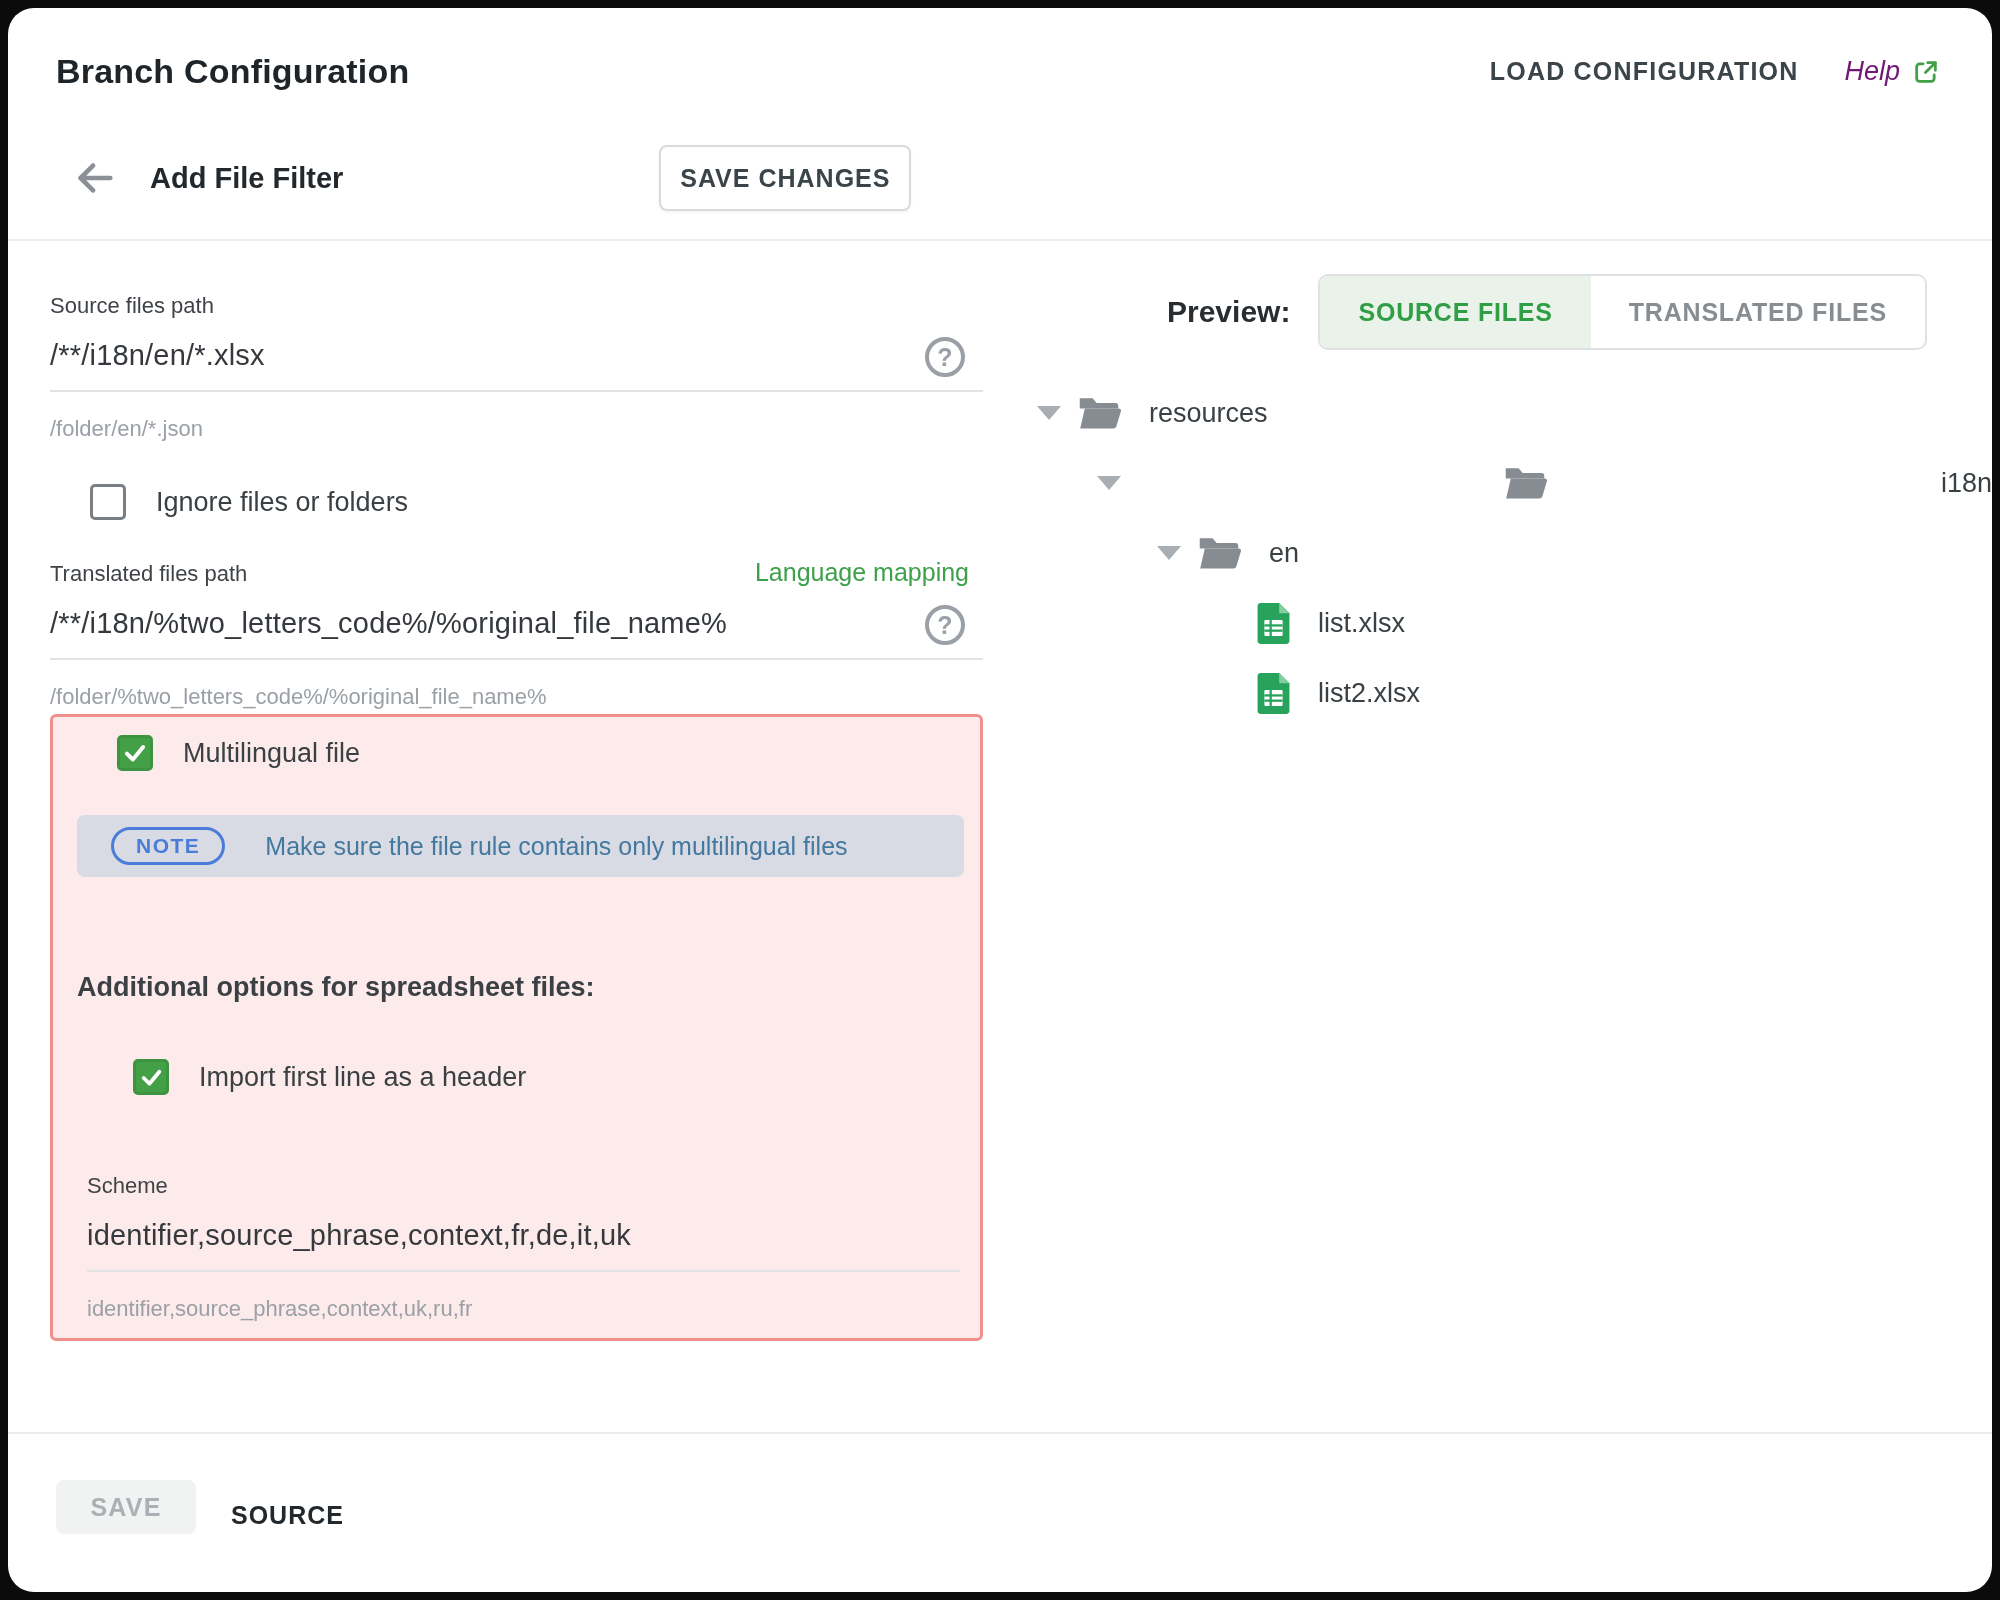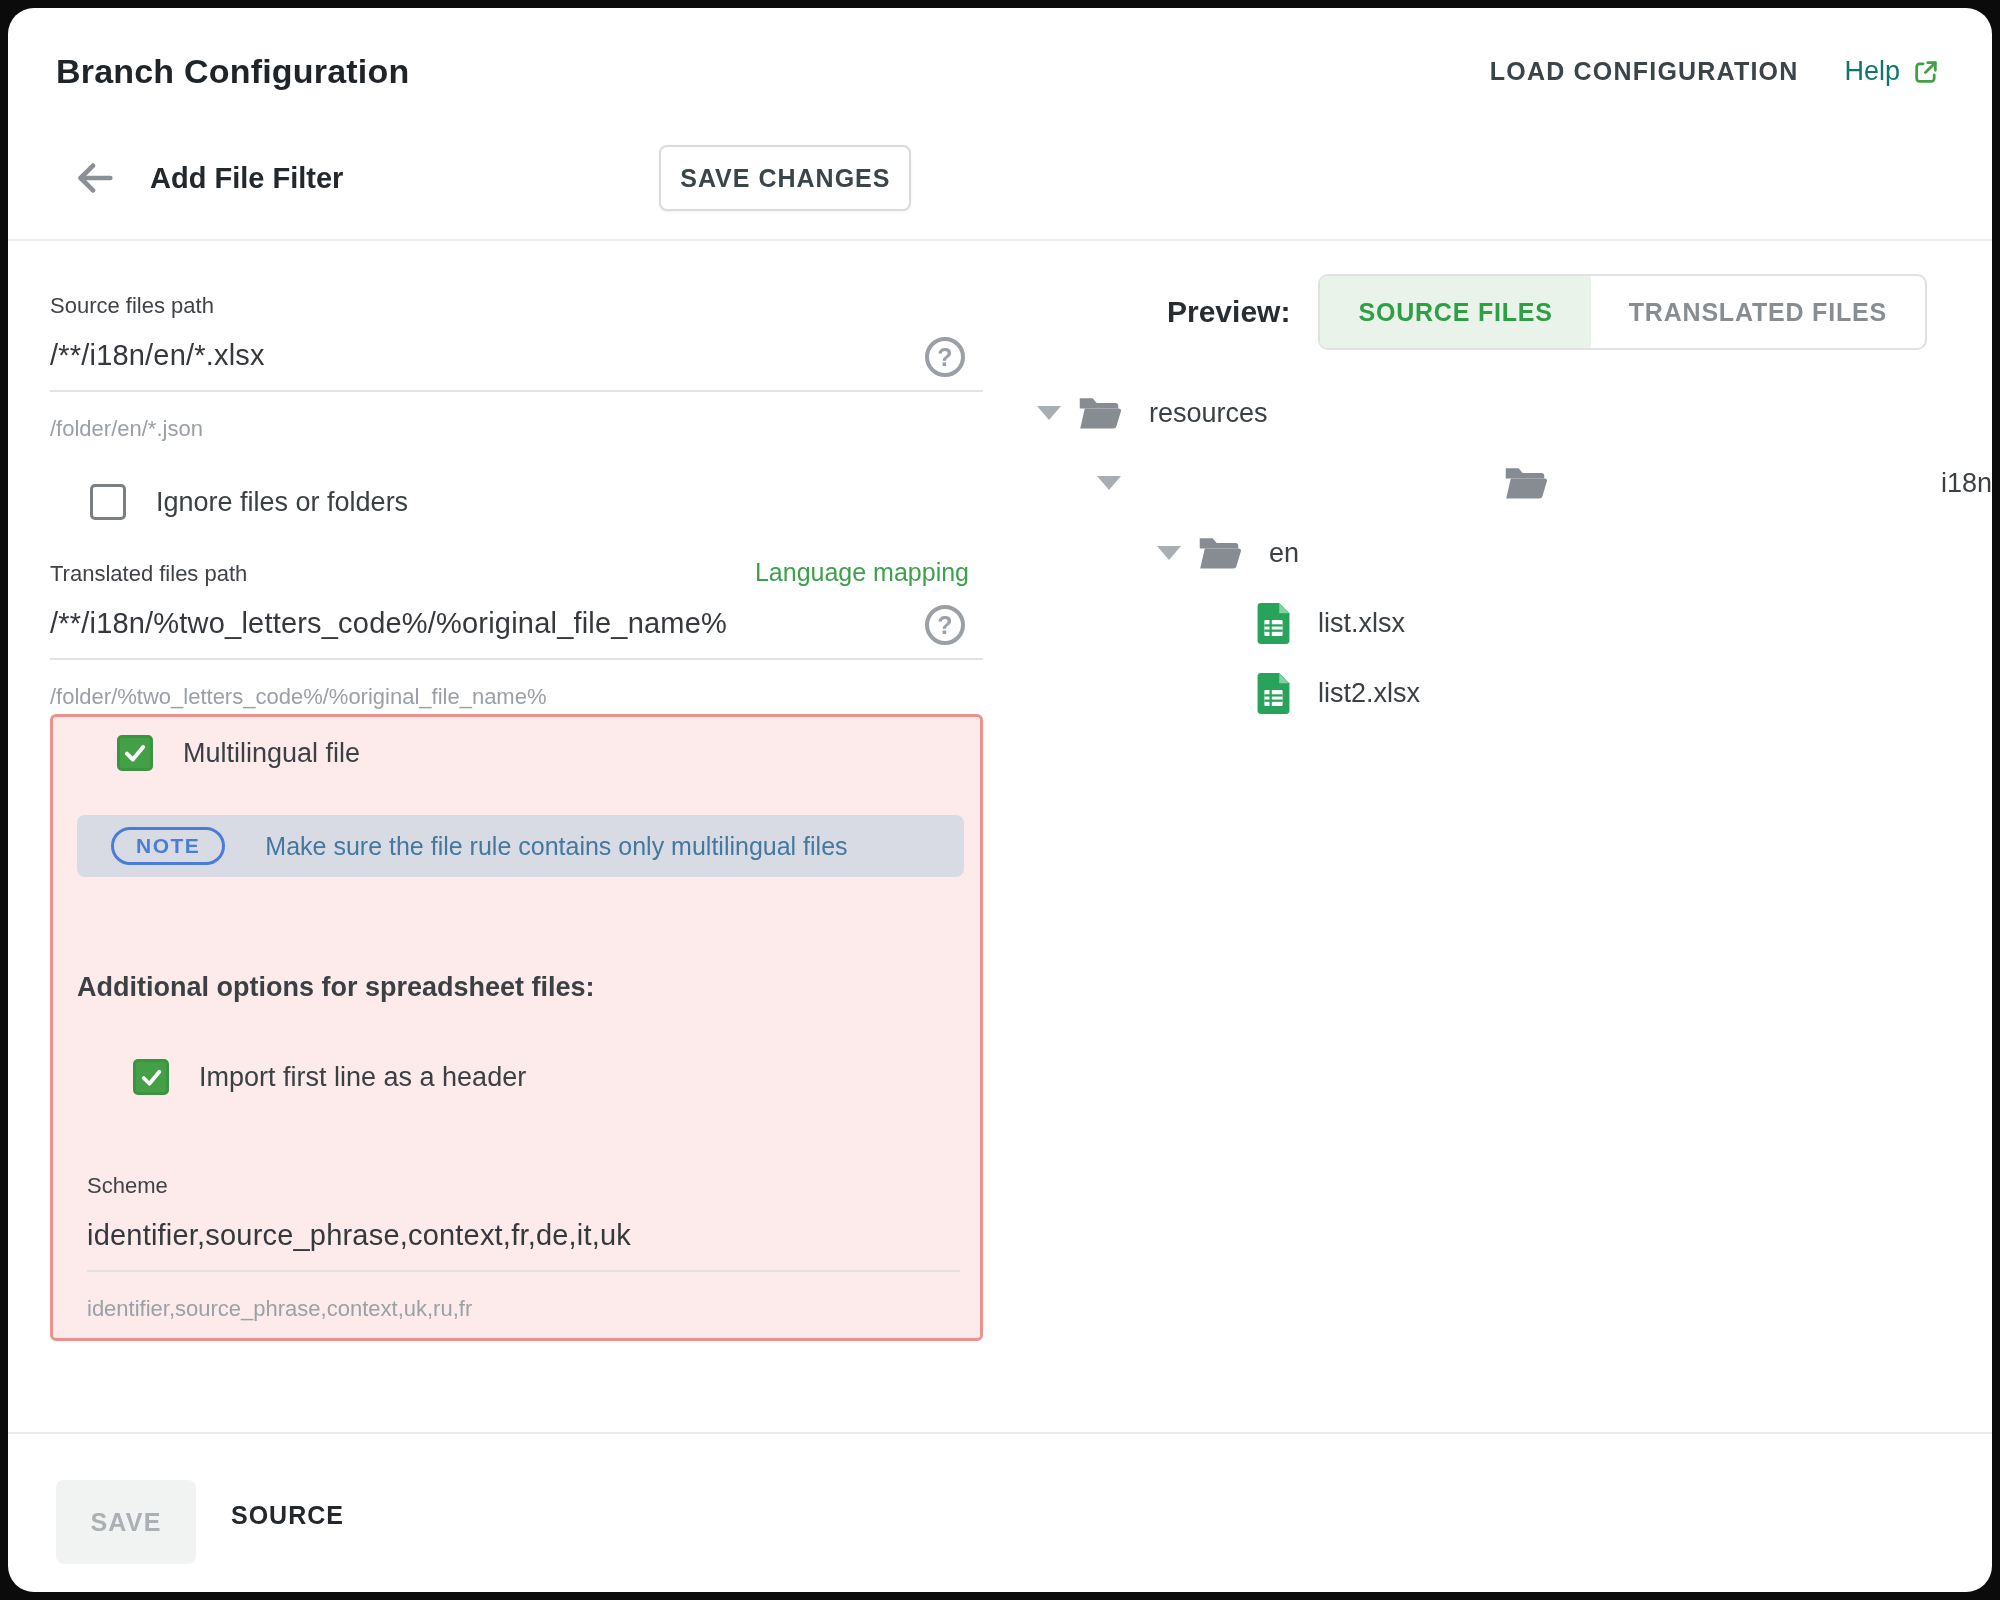--- a/index.html
+++ b/index.html
@@ -96,41 +96,41 @@
   .tri{
     width:0; height:0; border-left:12px solid transparent; border-right:12px solid transparent;
     border-top:14px solid #a9aeb4; flex:none;
   }
   .folder-ic{ margin-left:16px; flex:none; display:flex; }
   .file-ic{ flex:none; display:flex; }
   .tree-name{ font-size:27px; color:#3a4043; margin-left:28px; }
   
   .footer{ border-top:2px solid #ececec; padding:46px 48px 0 48px; height:160px; display:flex; align-items:flex-start; }
   .save-btn{
-    width:140px; height:84px; background:#f1f2f2; border:none; border-radius:8px;
+    width:140px; height:54px; background:#f1f2f2; border:none; border-radius:8px;
     font-size:25px; font-weight:600; color:#abb0b4; letter-spacing:1.2px;
     display:flex; align-items:center; justify-content:center;
   }
   .close-btn{
     margin-left:35px; height:70px; display:flex; align-items:center;
     font-size:25px; font-weight:700; color:#23282c; letter-spacing:1px; cursor:pointer;
   }
 </style>
 </head>
 <body>
 
 <div class="dialog">
 
   <div class="hdr">
     <div class="hdr-row1">
       <div class="page-title">Branch Configuration</div>
       <div class="hdr-spacer"></div>
       <div class="load-config">LOAD CONFIGURATION</div>
       <div class="help-link">
-        <span style="font-size:27px;color:#0f766e;">Help</span>
+        <span style="font-size:27px;color:#701a75;font-style:italic;">Help</span>
         <span style="display:flex;">
           <svg width="28" height="28" viewBox="0 0 24 24" fill="none" stroke="#43a047" stroke-width="2.4" stroke-linecap="round" stroke-linejoin="round">
             <path d="M9.5 5H6.5a2.5 2.5 0 0 0-2.5 2.5v10A2.5 2.5 0 0 0 6.5 20h10a2.5 2.5 0 0 0 2.5-2.5V14.5"></path>
             <path d="M13.5 4H20v6.5"></path>
             <path d="M20 4 11.5 12.5"></path>
           </svg>
         </span>
       </div>
     </div>
     <div class="hdr-row2">

